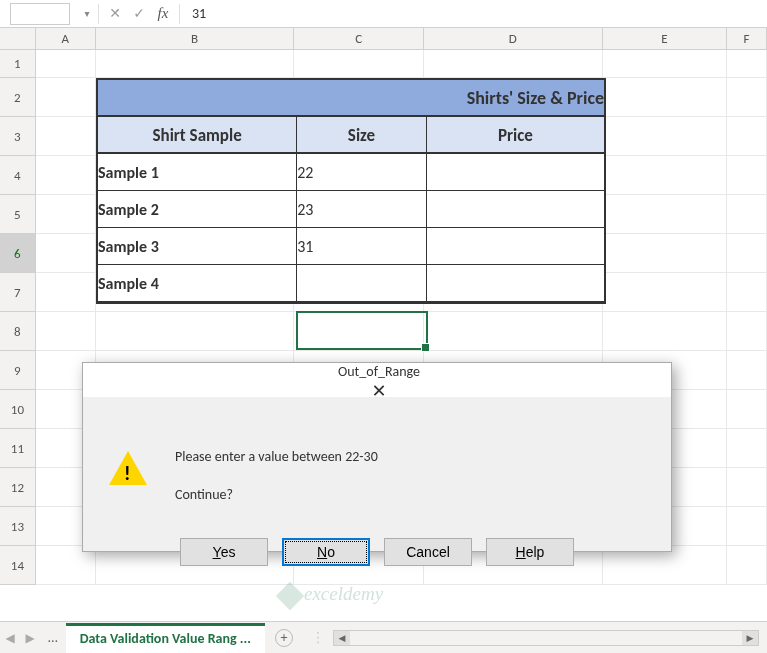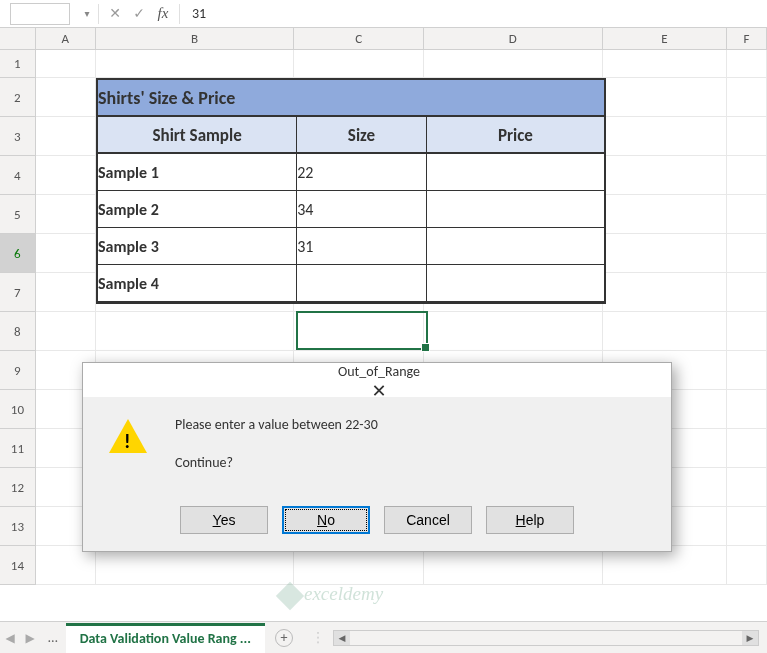--- a/index.html
+++ b/index.html
@@ -24,38 +24,38 @@
 .grid { position: relative; }
 .row { display: flex; height: 39px; }
 .row.r1 { height: 28px; }
 .rh { width: 36px; background: #f3f2f1; border-right: 1px solid #d0d0d0; border-bottom: 1px solid #d0d0d0; text-align: center; line-height: 39px; color: #555; font-size: 13px; }
 .row.r1 .rh { line-height: 28px; }
 .rh.sel { background: #d2d2d2; color: #0f7b0f; }
 .cell { border-right: 1px solid #e8e8e8; border-bottom: 1px solid #e8e8e8; }
 
 
 .data-table { position: absolute; left: 96px; top: 28px; width: 510px; border: 2px solid #333; }
-.t-title { background: #8faadc; height: 37px; line-height: 37px; text-align: left; font-weight: bold; font-size: 18px; border-bottom: 2px solid #333; }
+.t-title { background: #8faadc; height: 37px; line-height: 37px; text-align: right; font-weight: bold; font-size: 18px; border-bottom: 2px solid #333; }
 .t-head { display: flex; background: #dae3f3; height: 37px; border-bottom: 2px solid #333; }
 .t-head div { line-height: 37px; text-align: center; font-weight: bold; font-size: 17px; }
 .t-row { display: flex; height: 37px; border-bottom: 1px solid #333; background: #fff; }
 .t-row div { line-height: 37px; font-size: 16px; }
 .tc1 { width: 200px; border-right: 1px solid #333; font-weight: bold; }
 .tc2 { width: 130px; border-right: 1px solid #333; }
 .tc3 { width: 178px; }
 
 
 .active-cell { position: absolute; left: 296px; top: 261px; width: 132px; height: 39px; border: 2px solid #217346; pointer-events: none; }
 .active-cell::after { content: ''; position: absolute; right: -4px; bottom: -4px; width: 7px; height: 7px; background: #217346; border: 1px solid #fff; }
 
 
 .dialog { position: absolute; left: 82px; top: 362px; width: 590px; height: 190px; background: #f0f0f0; border: 1px solid #aaa; box-shadow: 4px 4px 14px rgba(0,0,0,0.35); }
 .dlg-title { display: flex; justify-content: space-between; align-items: center; height: 34px; padding: 0 10px 0 14px; background: #fff; font-size: 14px; flex-direction: column; }
 .dlg-close { font-size: 18px; width: 30px; text-align: center; cursor: default; }
-.dlg-body { display: flex; padding: 18px 16px 10px 26px; }
+.dlg-body { display: flex; padding: 18px 16px 10px 26px; margin-top: 32px; }
 .dlg-icon { width: 44px; }
 .warn { width: 0; height: 0; border-left: 19px solid transparent; border-right: 19px solid transparent; border-bottom: 34px solid #ffd500; position: relative; margin-top: 4px; }
 .warn::after { content: '!'; position: absolute; left: -4px; top: 10px; font-weight: bold; font-size: 20px; color: #000; }
 .dlg-text { padding-left: 22px; font-size: 14px; line-height: 1.4; }
 .dlg-text p { margin-bottom: 18px; }
 .dlg-buttons { display: flex; gap: 14px; justify-content: center; padding: 6px 0 14px; }
 .dlg-btn { width: 88px; height: 28px; background: #e1e1e1; border: 1px solid #adadad; font-size: 14px; cursor: default; }
 .dlg-btn.focus { border: 2px solid #0078d4; outline: 1px dotted #000; outline-offset: -4px; }
 .ul { text-decoration: underline; }
 
@@ -232,21 +232,21 @@
       <div class="tc2">Size</div>
       <div class="tc3">Price</div>
     </div>
     <div class="t-row">
       <div class="tc1">Sample 1</div>
       <div class="tc2">22</div>
       <div class="tc3"></div>
     </div>
     <div class="t-row">
       <div class="tc1">Sample 2</div>
-      <div class="tc2">34</div>
+      <div class="tc2">23</div>
       <div class="tc3"></div>
     </div>
     <div class="t-row">
       <div class="tc1">Sample 3</div>
       <div class="tc2">31</div>
       <div class="tc3"></div>
     </div>
     <div class="t-row">
       <div class="tc1">Sample 4</div>
       <div class="tc2"></div>

